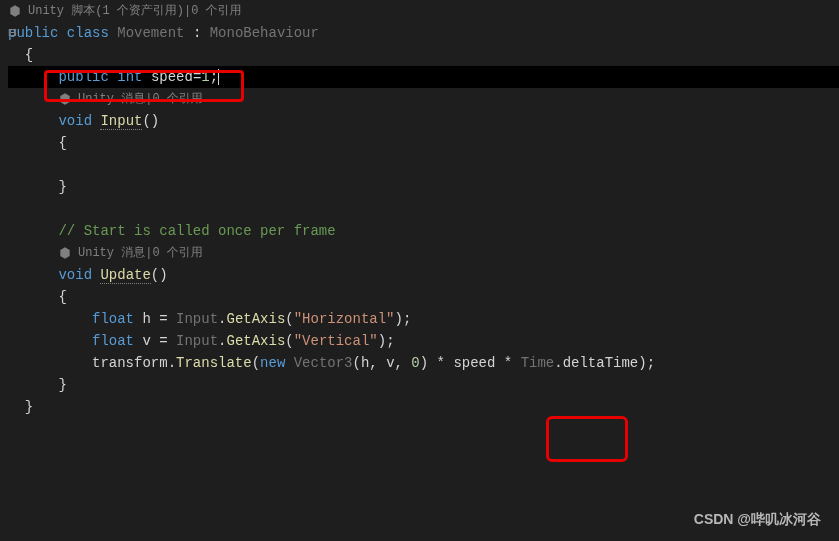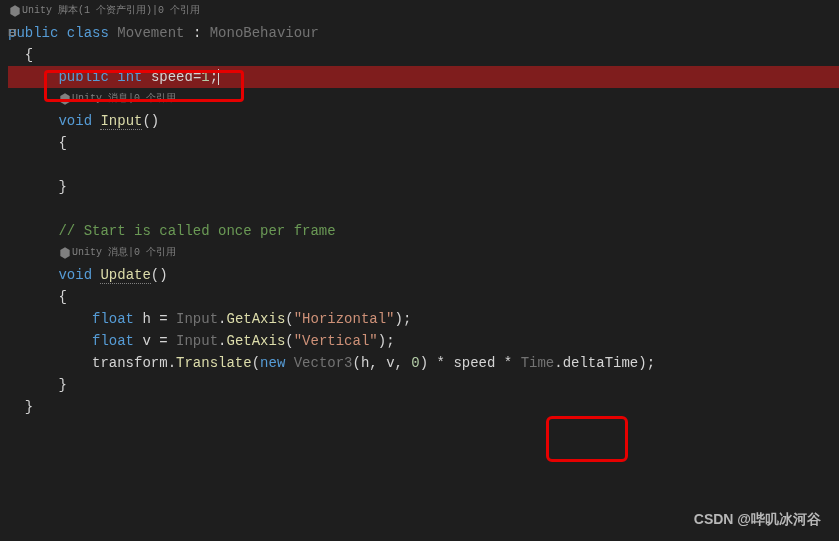--- a/index.html
+++ b/index.html
@@ -16,40 +16,40 @@
     .editor {
       padding-left: 8px;
       line-height: 22px;
     }
     .line {
       white-space: pre;
       position: relative;
     }
     .codelens {
       color: #808080;
-      font-size: 10px;
+      font-size: 12px;
       display: flex;
       align-items: center;
-      gap: 0;
+      gap: 6px;
     }
     .codelens-icon {
       width: 14px;
       height: 14px;
       display: inline-block;
     }
     .kw { color: #569cd6; }
     .type { color: #737373; }
     .ident { color: #d4d4d4; }
     .method { color: #dcdcaa; }
     .comment { color: #6a9955; }
     .string { color: #ce9178; }
     .num { color: #b5cea8; }
     .punct { color: #d4d4d4; }
     .current-line {
-      background: #7f1d1d;
+      background: #000000;
     }
     .red-box-1 {
       position: absolute;
       left: 44px;
       top: 70px;
       width: 200px;
       height: 32px;
       border: 3px solid #e60000;
       border-radius: 4px;
       pointer-events: none;

